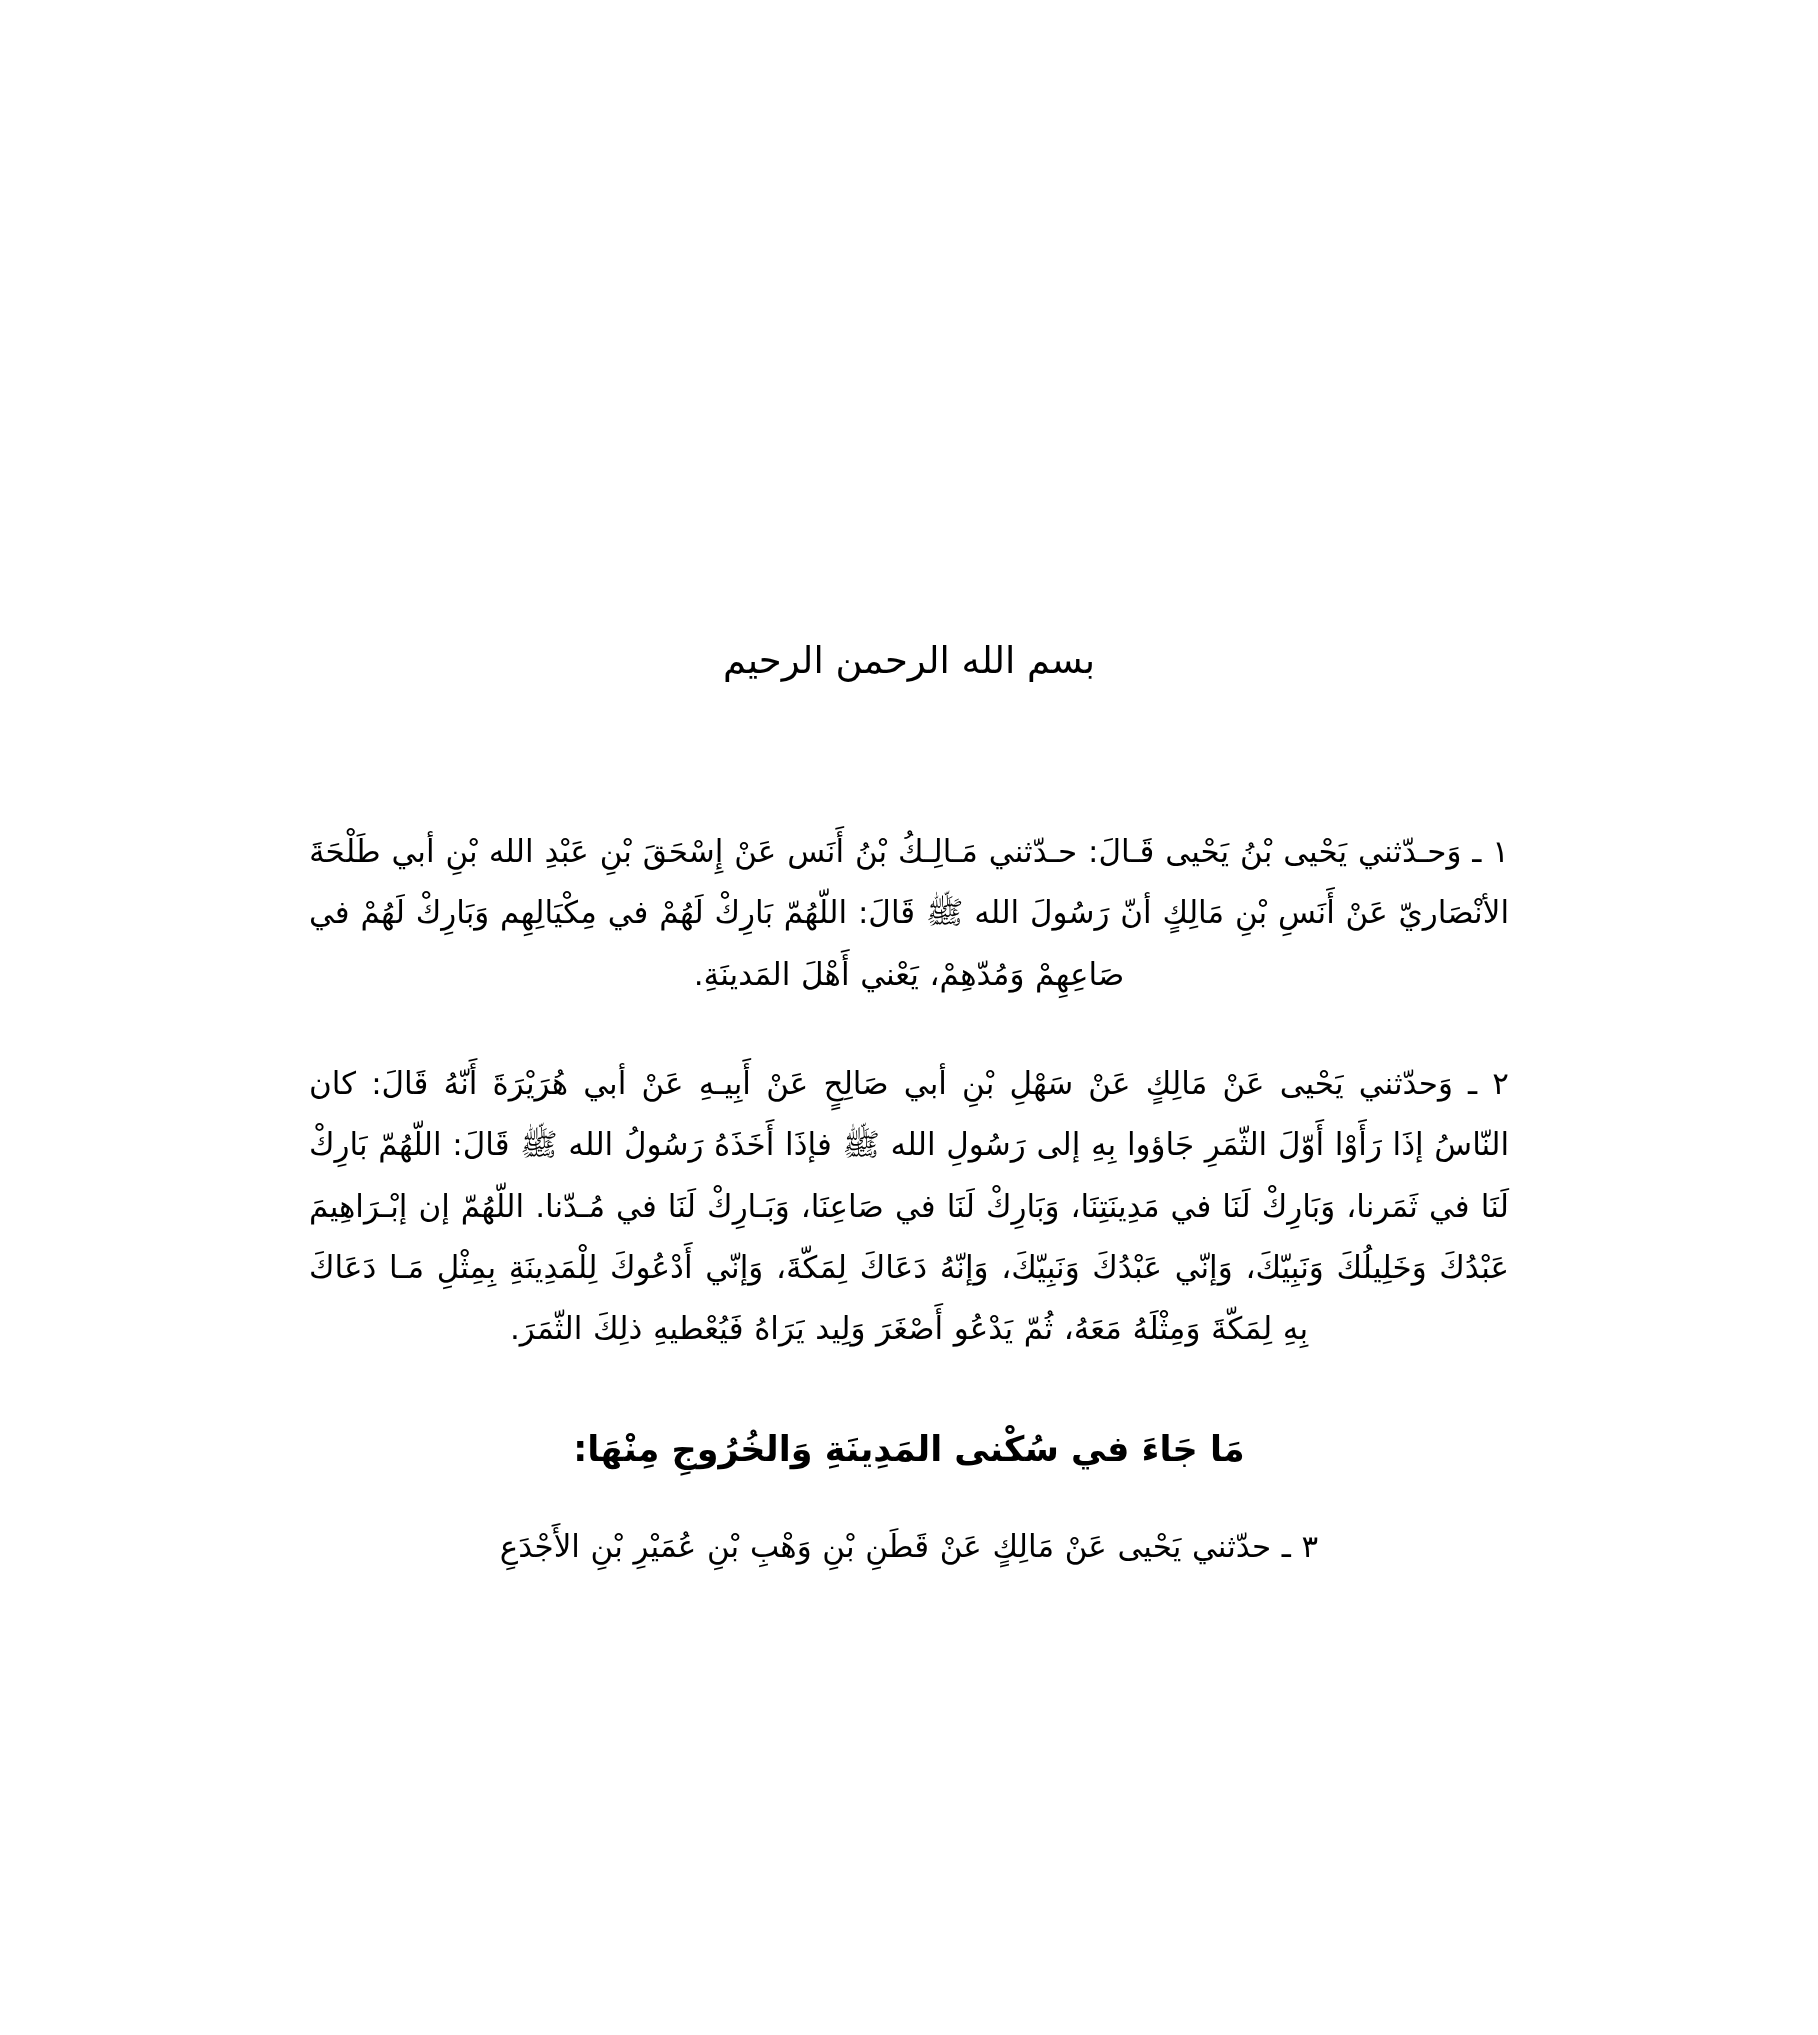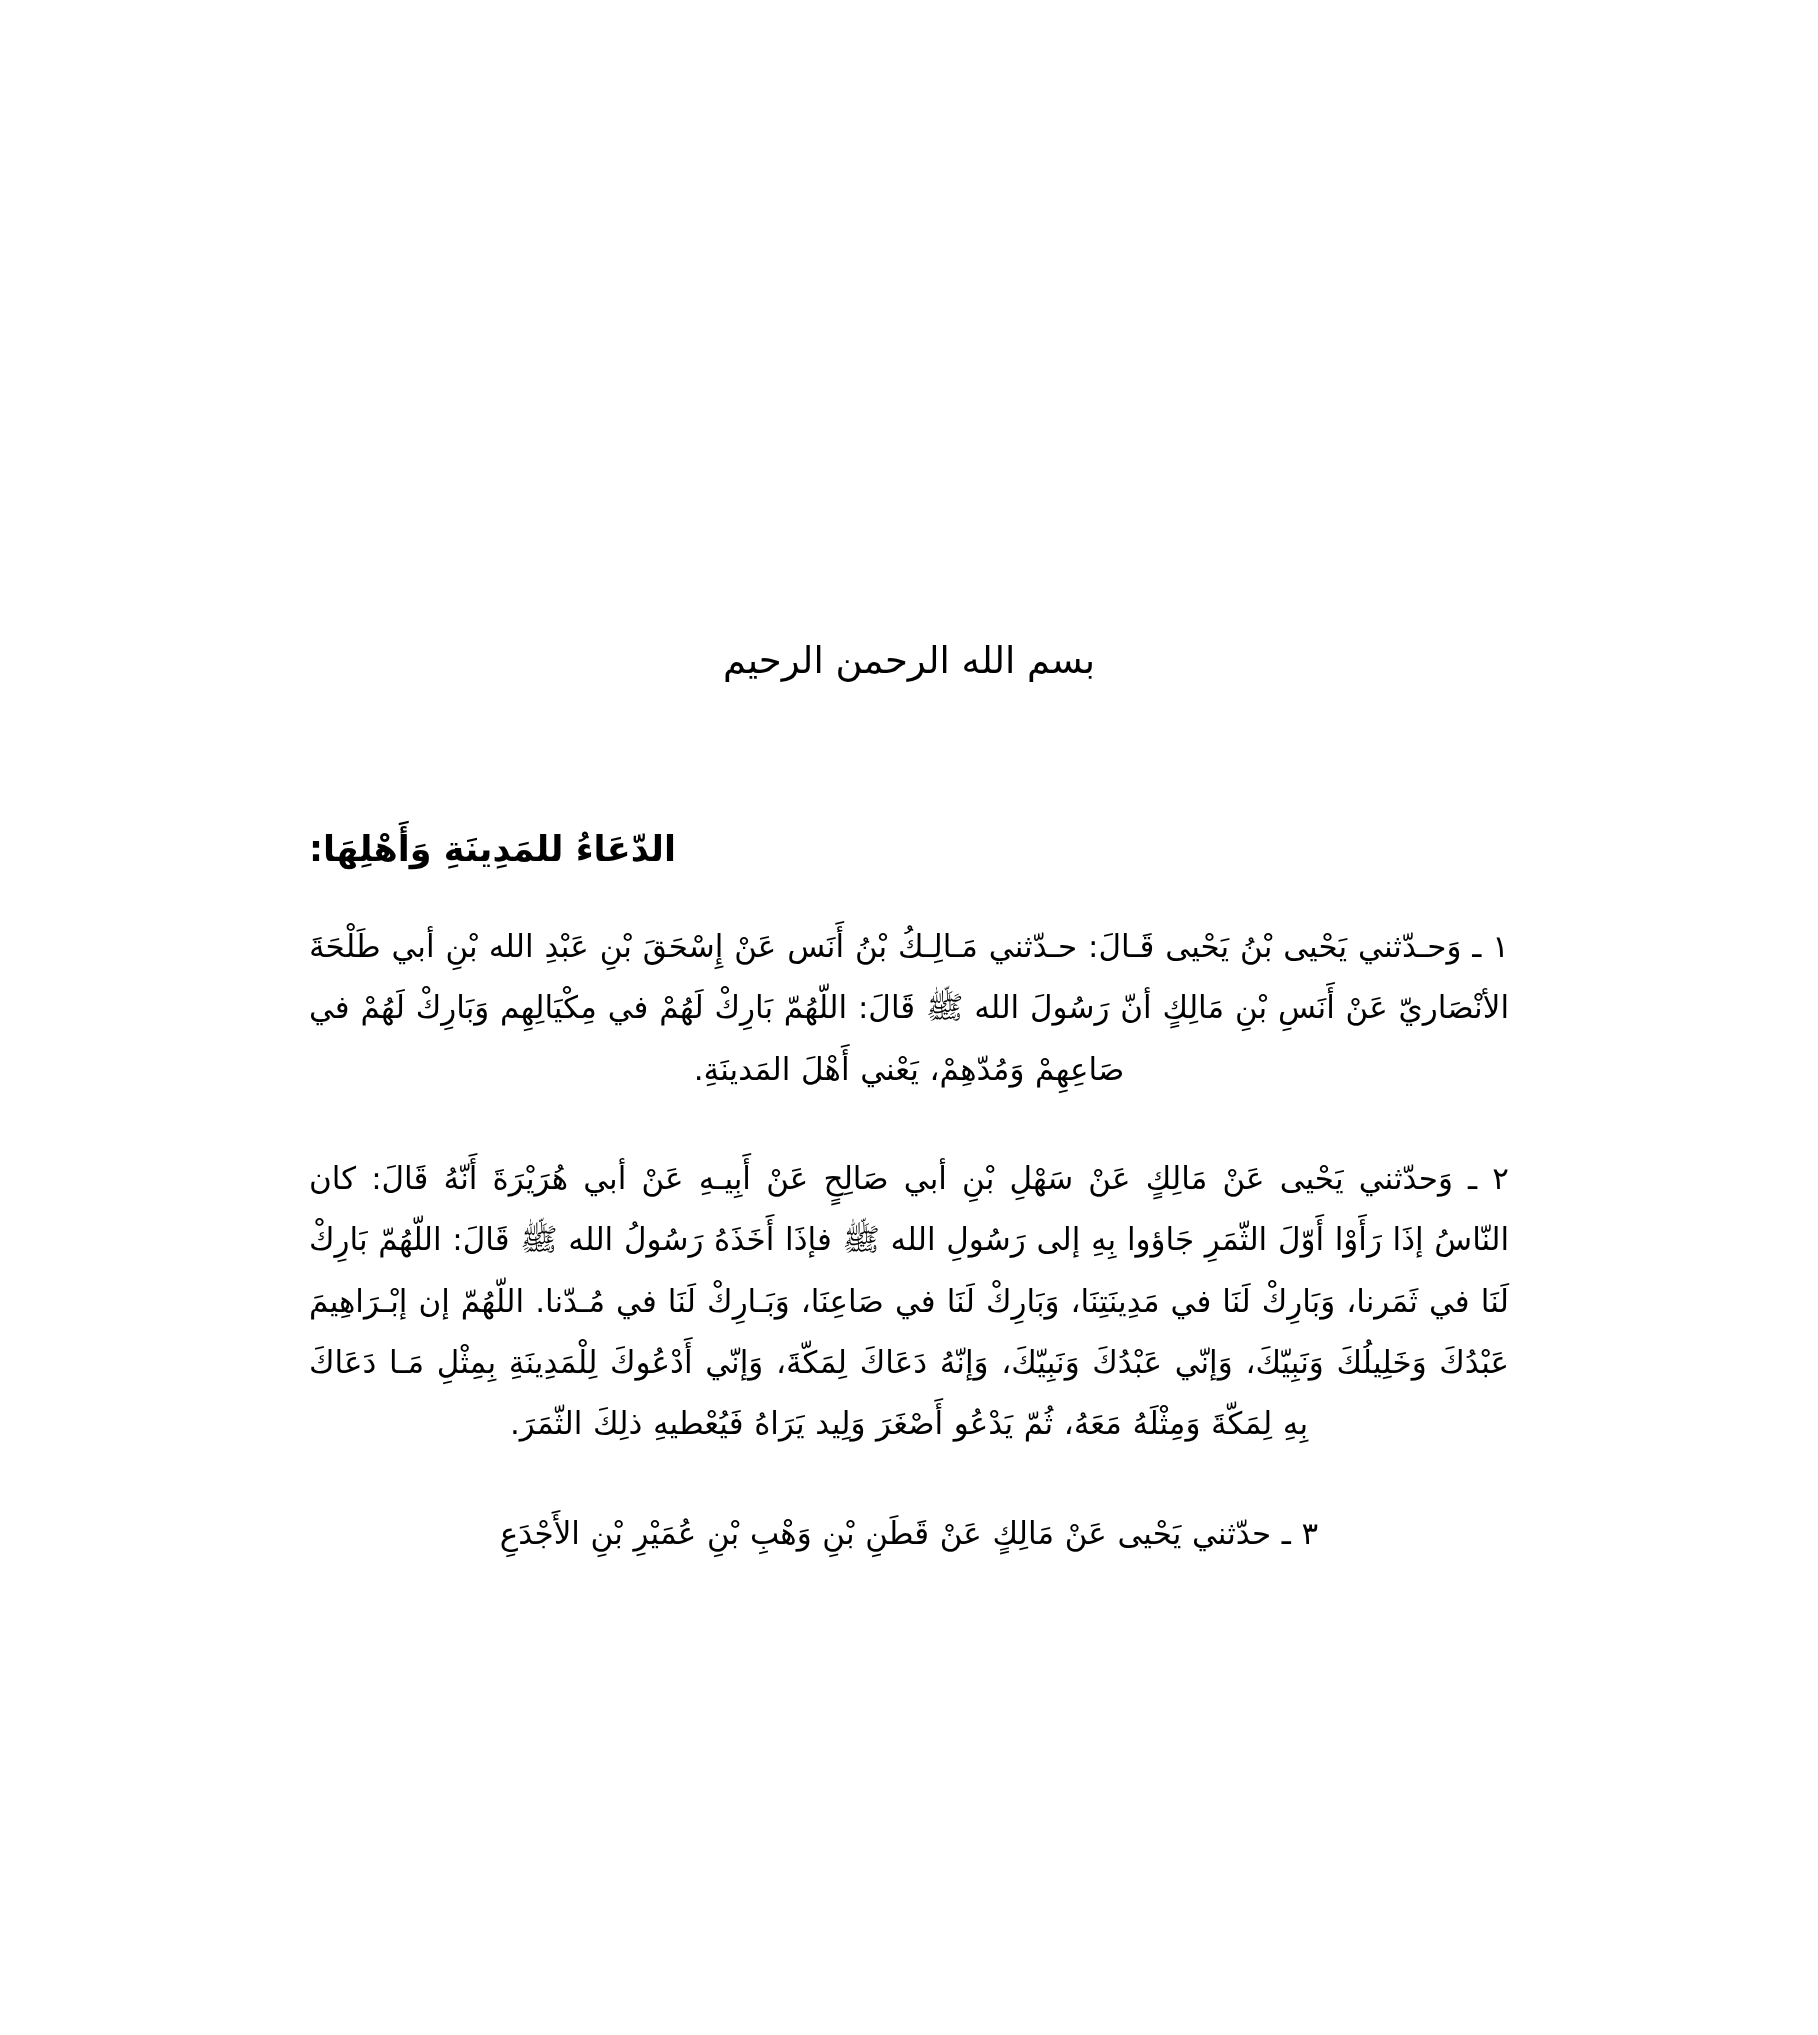--- a/index.html
+++ b/index.html
@@ -65,32 +65,32 @@
   }
 </style>
 </head>
 <body>
 
 <div class="page">
   <div class="content">
 
     <div class="basmala">بسم الله الرحمن الرحيم</div>
 
-    <div class="section-heading">الدّعَاءُ للمَدِينَةِ وَأَهْلِهَا:</div>
 
     <p class="hadith">
       <span class="num">١</span>
       <span>ـ وَحـدّثني يَحْيى بْنُ يَحْيى قَـالَ: حـدّثني مَـالِـكُ بْنُ أَنَس عَنْ إِسْحَقَ بْنِ عَبْدِ الله بْنِ أبي طَلْحَةَ الأنْصَاريّ عَنْ أَنَسِ بْنِ مَالِكٍ أنّ رَسُولَ الله ﷺ قَالَ: اللّهُمّ بَارِكْ لَهُمْ في مِكْيَالِهِم وَبَارِكْ لَهُمْ في صَاعِهِمْ وَمُدّهِمْ، يَعْني أَهْلَ المَدينَةِ.</span>
     </p>
 
     <p class="hadith">
       <span class="num">٢</span>
       <span>ـ وَحدّثني يَحْيى عَنْ مَالِكٍ عَنْ سَهْلِ بْنِ أبي صَالِحٍ عَنْ أَبِيـهِ عَنْ أبي هُرَيْرَةَ أَنّهُ قَالَ: كان النّاسُ إذَا رَأَوْا أَوّلَ الثّمَرِ جَاؤوا بِهِ إلى رَسُولِ الله ﷺ فإذَا أَخَذَهُ رَسُولُ الله ﷺ قَالَ: اللّهُمّ بَارِكْ لَنَا في ثَمَرنا، وَبَارِكْ لَنَا في مَدِينَتِنَا، وَبَارِكْ لَنَا في صَاعِنَا، وَبَـارِكْ لَنَا في مُـدّنا. اللّهُمّ إن إبْـرَاهِيمَ عَبْدُكَ وَخَلِيلُكَ وَنَبِيّكَ، وَإنّي عَبْدُكَ وَنَبِيّكَ، وَإنّهُ دَعَاكَ لِمَكّةَ، وَإنّي أَدْعُوكَ لِلْمَدِينَةِ بِمِثْلِ مَـا دَعَاكَ بِهِ لِمَكّةَ وَمِثْلَهُ مَعَهُ، ثُمّ يَدْعُو أَصْغَرَ وَلِيد يَرَاهُ فَيُعْطيهِ ذلِكَ الثّمَرَ.</span>
     </p>
 
+    <div class="section-heading center-ish">مَا جَاءَ في سُكْنى المَدِينَةِ وَالخُرُوجِ مِنْهَا:</div>
 
     <p class="hadith">
       <span class="num">٣</span>
       <span>ـ حدّثني يَحْيى عَنْ مَالِكٍ عَنْ قَطَنِ بْنِ وَهْبِ بْنِ عُمَيْرِ بْنِ الأَجْدَعِ</span>
     </p>
 
   </div>
 
 </div>
 

